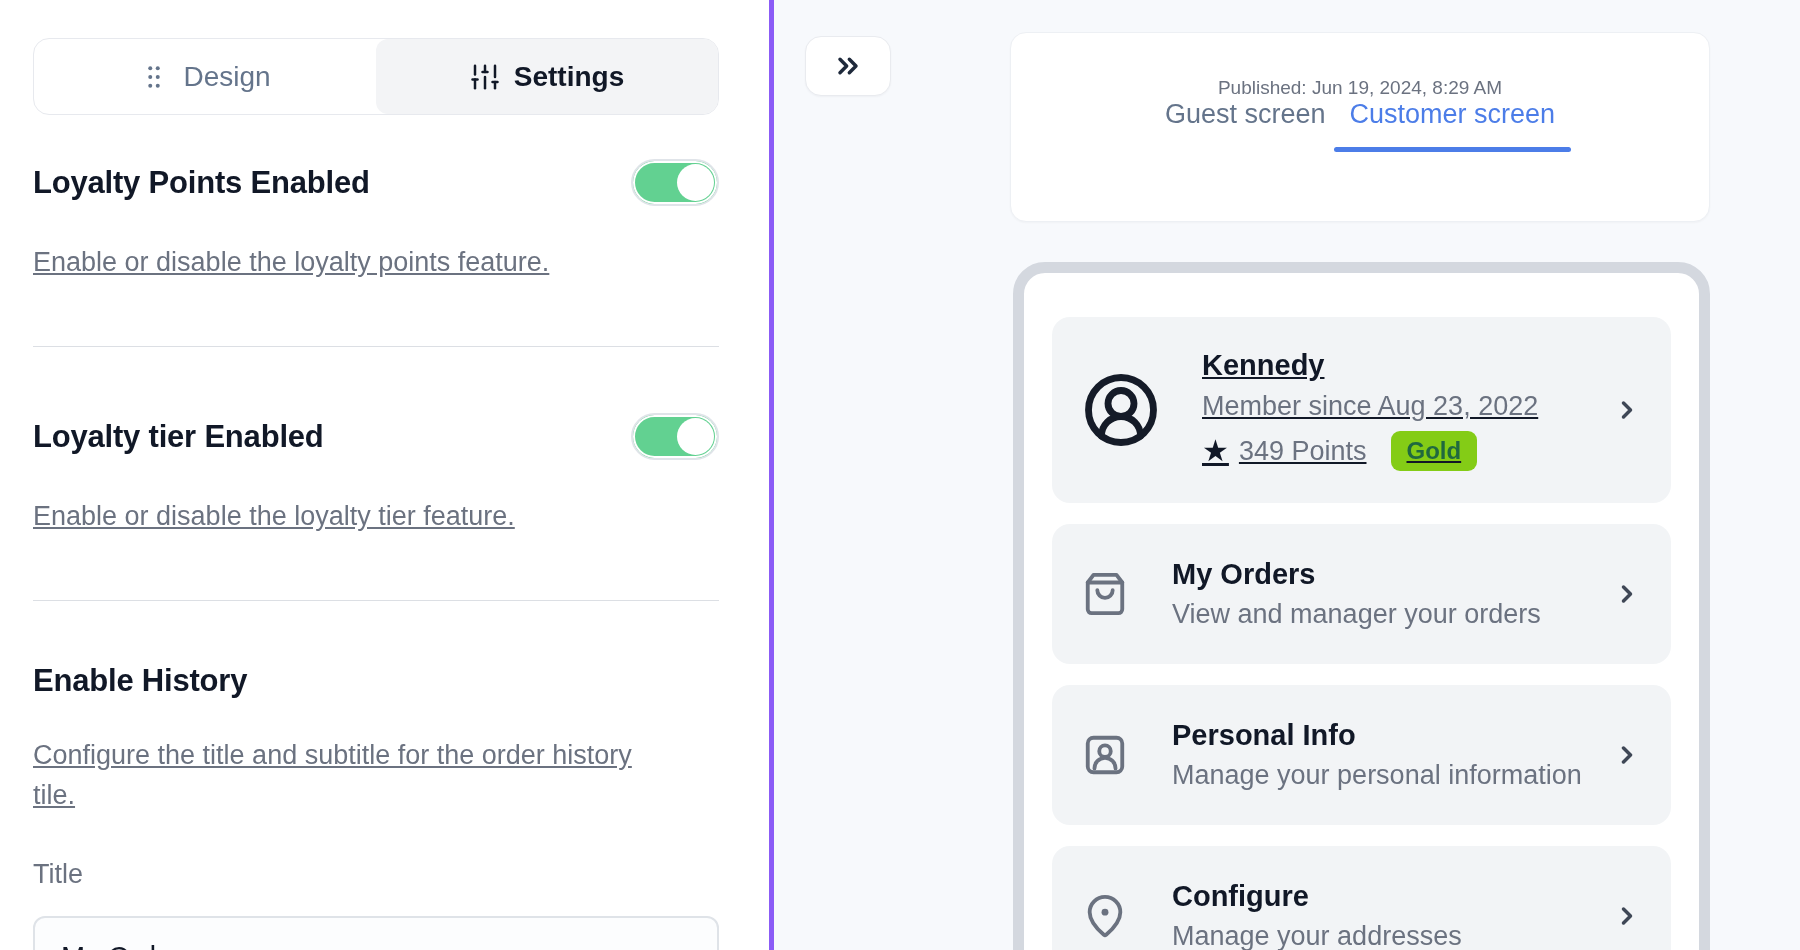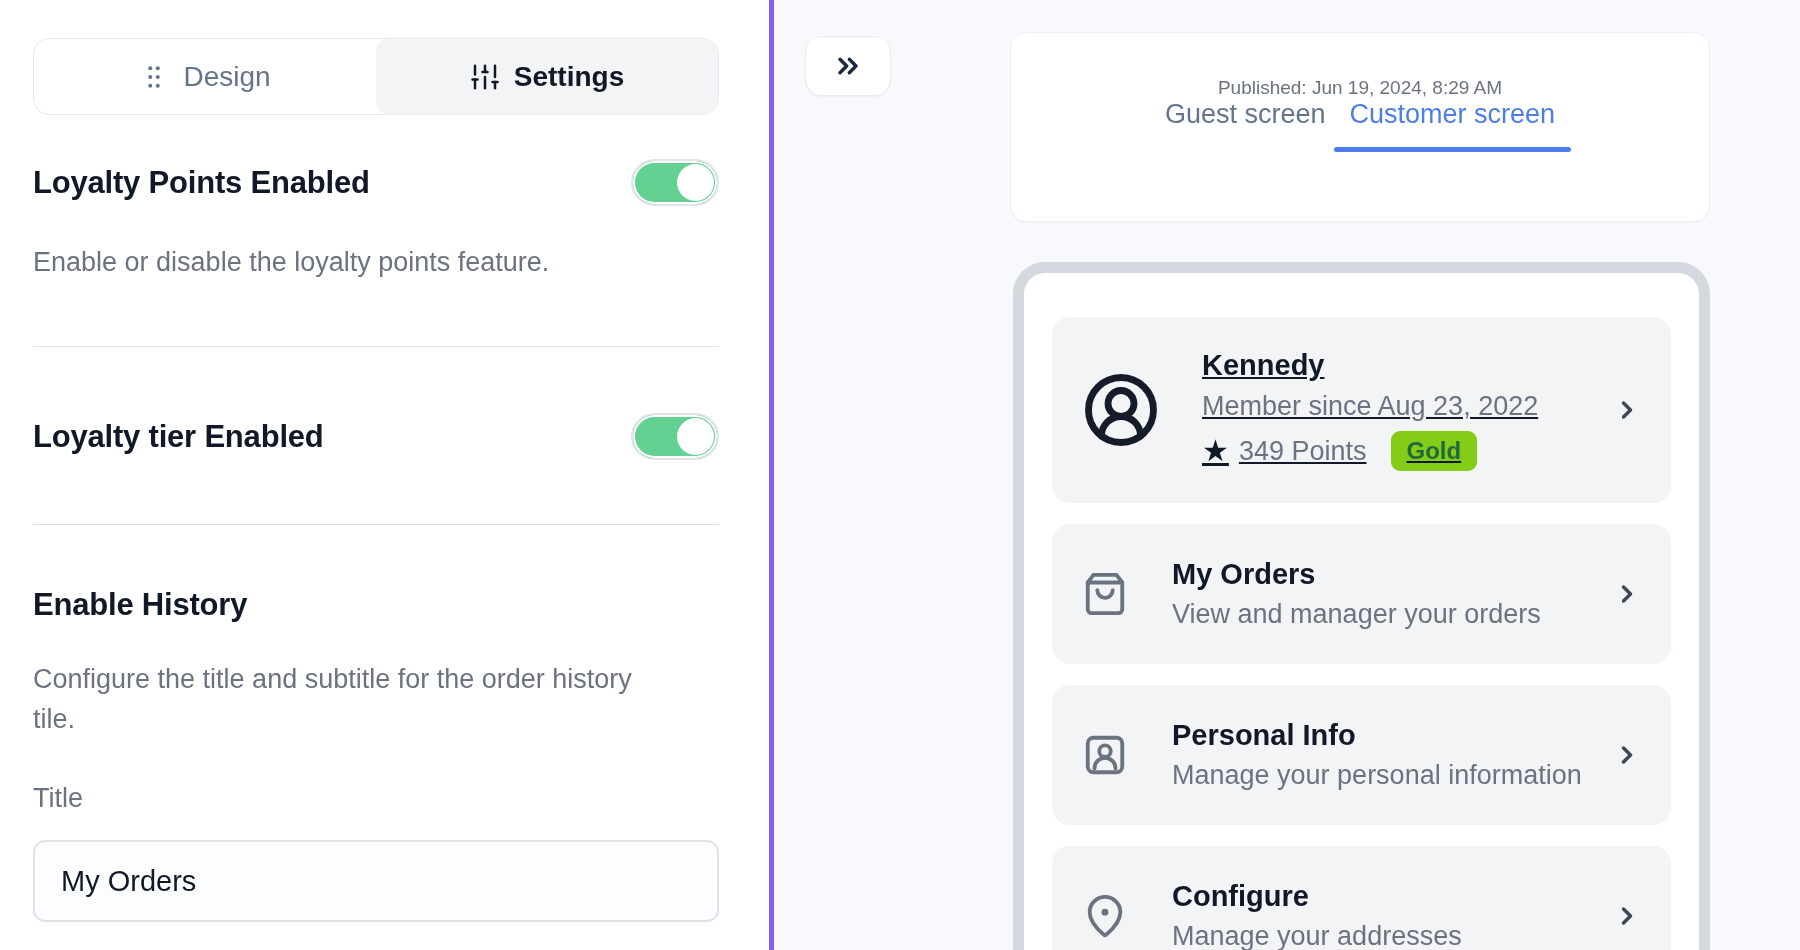--- a/index.html
+++ b/index.html
@@ -12,21 +12,21 @@
             padding:38px 50px 0 33px; flex:none; }
   .tabbar { display:flex; height:77px; border:1px solid #e7e9ee; border-radius:16px;
             overflow:hidden; background:#fff; }
   .tab { flex:1; display:flex; align-items:center; justify-content:center; gap:14px;
          font-size:28px; font-weight:500; color:#64748b; cursor:pointer; }
   .tab svg { width:30px; height:30px; }
   .tab.active { background:#f3f4f6; border-radius:12px; color:#111827; font-weight:600; }
 
   .toggle-row { display:flex; align-items:center; justify-content:space-between; margin-top:44px; }
   .sec-title { font-size:31px; font-weight:700; color:#111827; letter-spacing:-0.2px; }
-  .sec-desc { margin-top:36px; font-size:27px; color:#6b7280; line-height:40px; max-width:640px; }
+  .sec-desc { margin-top:36px; font-size:27px; color:#6b7280; line-height:40px; max-width:640px;text-decoration:underline; }
   .divider { border:none; border-top:1px solid #dcdfe4; margin-top:64px; }
 
   .switch { position:relative; width:88px; height:47px; border-radius:24px;
             background:#62d191; border:2px solid #e0e4e9; box-shadow:inset 0 0 0 2px #ffffff;
             cursor:pointer; flex:none; }
   .switch .knob { position:absolute; top:3px; right:3px; width:37px; height:37px;
                   border-radius:50%; background:#ffffff; }
 
   .field-label { display:block; margin-top:44px; font-size:27px; color:#6b7280; }
   .text-input { margin-top:26px; width:100%; height:82px; border:2px solid #dfe3e8;
@@ -122,20 +122,21 @@
 
     <hr class="divider">
 
     <section>
       <div class="toggle-row" style="margin-top:66px;">
         <h2 class="sec-title">Loyalty tier Enabled</h2>
         <div class="switch">
           <div class="knob"></div>
         </div>
       </div>
+      <p class="sec-desc">Enable or disable the loyalty tier feature.</p>
     </section>
 
     <hr class="divider">
 
     <section>
       <h2 class="sec-title" style="margin-top:62px;">Enable History</h2>
       <p class="sec-desc">Configure the title and subtitle for the order history tile.</p>
       <label class="field-label">Title</label>
       <input class="text-input" type="text" value="My Orders" style="">
     </section>

